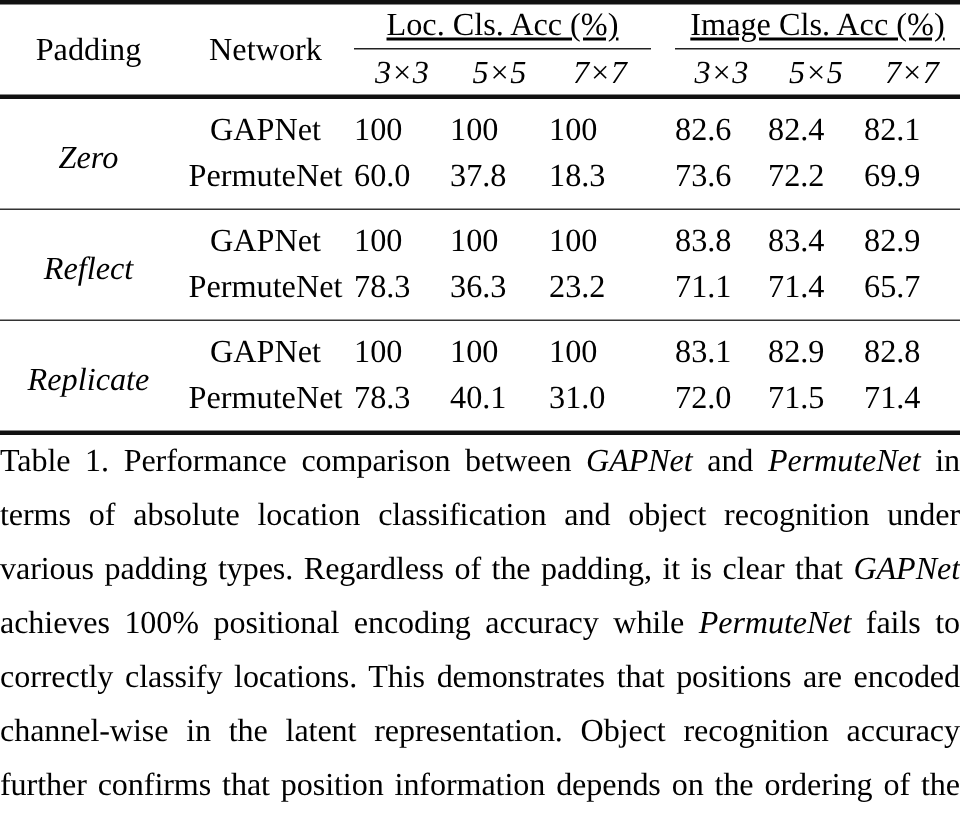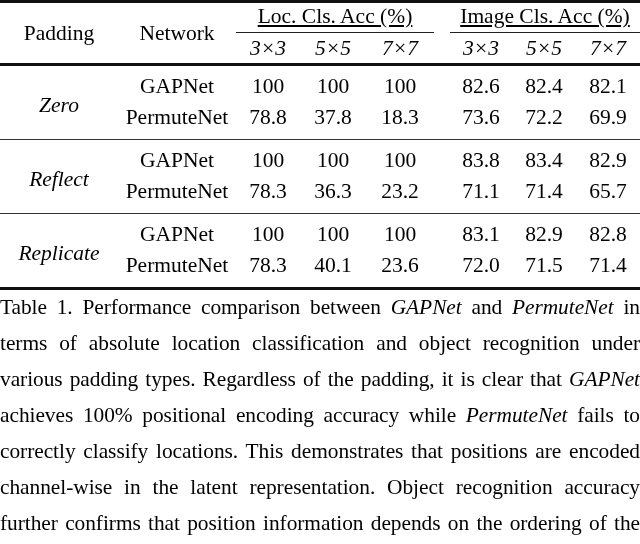--- a/index.html
+++ b/index.html
@@ -80,21 +80,21 @@
   }
   .grouphead .inner {
     display: block;
     padding: 0 2px 3px 2px;
     border-bottom: 1.4px solid #222;
   }
   .subhead {
     text-align: center;
     white-space: nowrap;
   }
-  .cell-center { text-align: center; white-space: nowrap; }
+  .cell-center { text-align: left; white-space: nowrap; }
   .cell-padname {
     text-align: center;
     font-style: italic;
     white-space: nowrap;
   }
   .cell-net { text-align: center; white-space: nowrap; }
 
   .h-padding, .h-network { text-align: center; white-space: nowrap; }
 
   .row-tall td { height: 31px; }
@@ -177,21 +177,21 @@
           <td class="cell-center">100</td>
           <td class="cell-center">100</td>
           <td class="cell-center">100</td>
           <td></td>
           <td class="cell-center">82.6</td>
           <td class="cell-center">82.4</td>
           <td class="cell-center">82.1</td>
         </tr>
         <tr class="row-tall pad-bot-sm">
           <td class="cell-net">PermuteNet</td>
-          <td class="cell-center">78.8</td>
+          <td class="cell-center">60.0</td>
           <td class="cell-center">37.8</td>
           <td class="cell-center">18.3</td>
           <td></td>
           <td class="cell-center">73.6</td>
           <td class="cell-center">72.2</td>
           <td class="cell-center">69.9</td>
         </tr>
 
         <tr class="rule-row">
           <td colspan="9">
@@ -235,21 +235,21 @@
           <td class="cell-center">100</td>
           <td></td>
           <td class="cell-center">83.1</td>
           <td class="cell-center">82.9</td>
           <td class="cell-center">82.8</td>
         </tr>
         <tr class="row-tall pad-bot-sm">
           <td class="cell-net">PermuteNet</td>
           <td class="cell-center">78.3</td>
           <td class="cell-center">40.1</td>
-          <td class="cell-center">23.6</td>
+          <td class="cell-center">31.0</td>
           <td></td>
           <td class="cell-center">72.0</td>
           <td class="cell-center">71.5</td>
           <td class="cell-center">71.4</td>
         </tr>
 
         <tr class="rule-row">
           <td colspan="9">
               <div class="rule-bottom"></div>
             </td>

